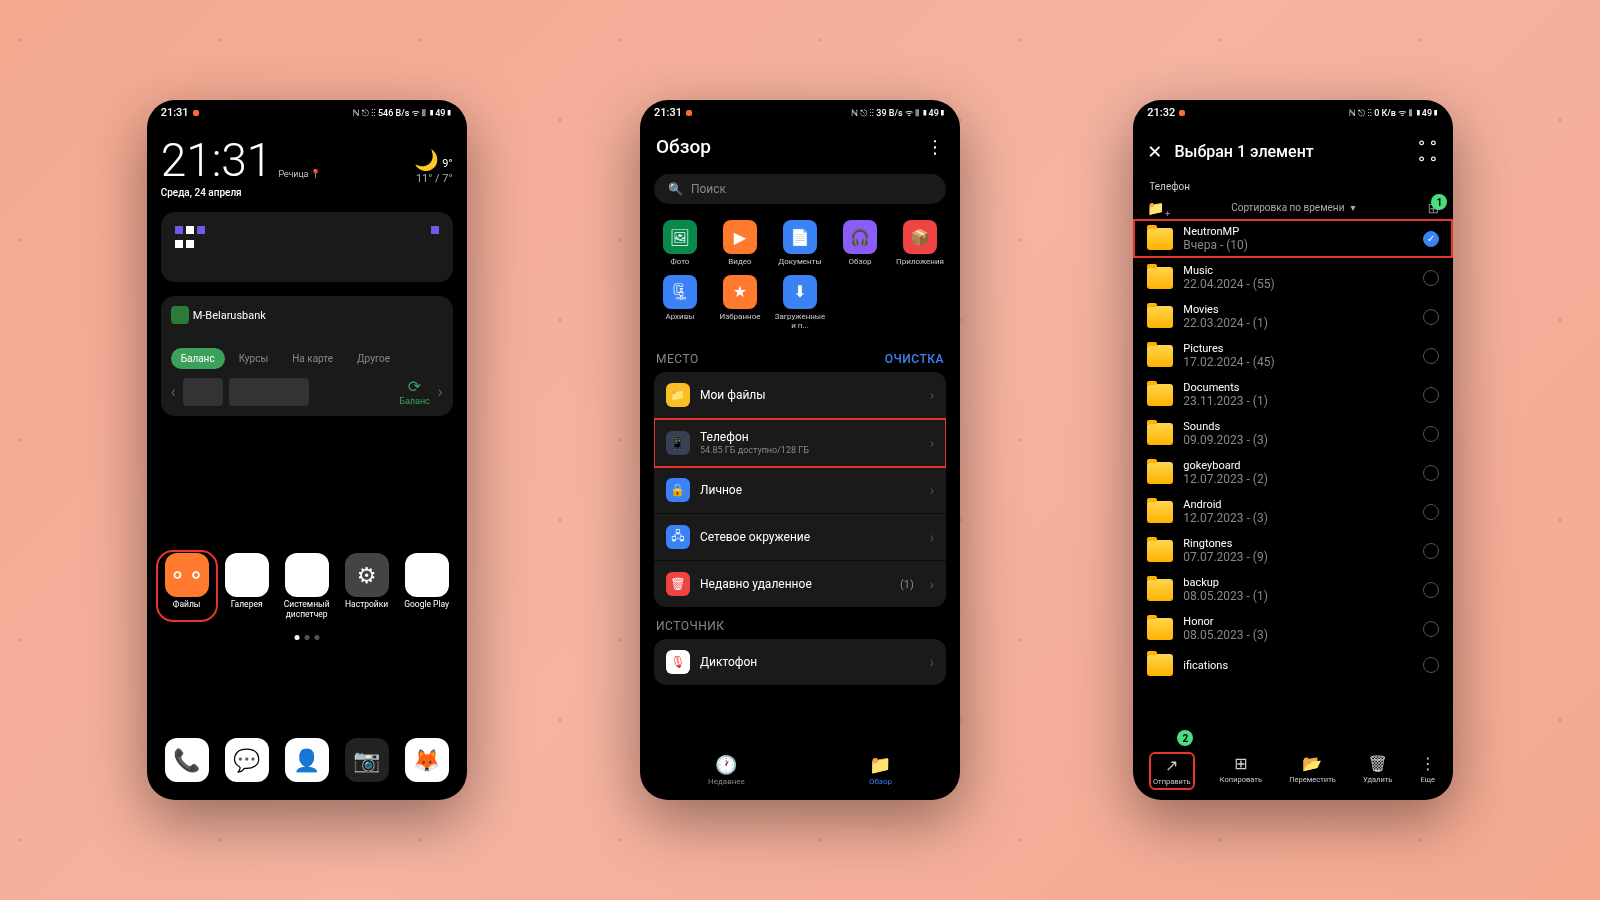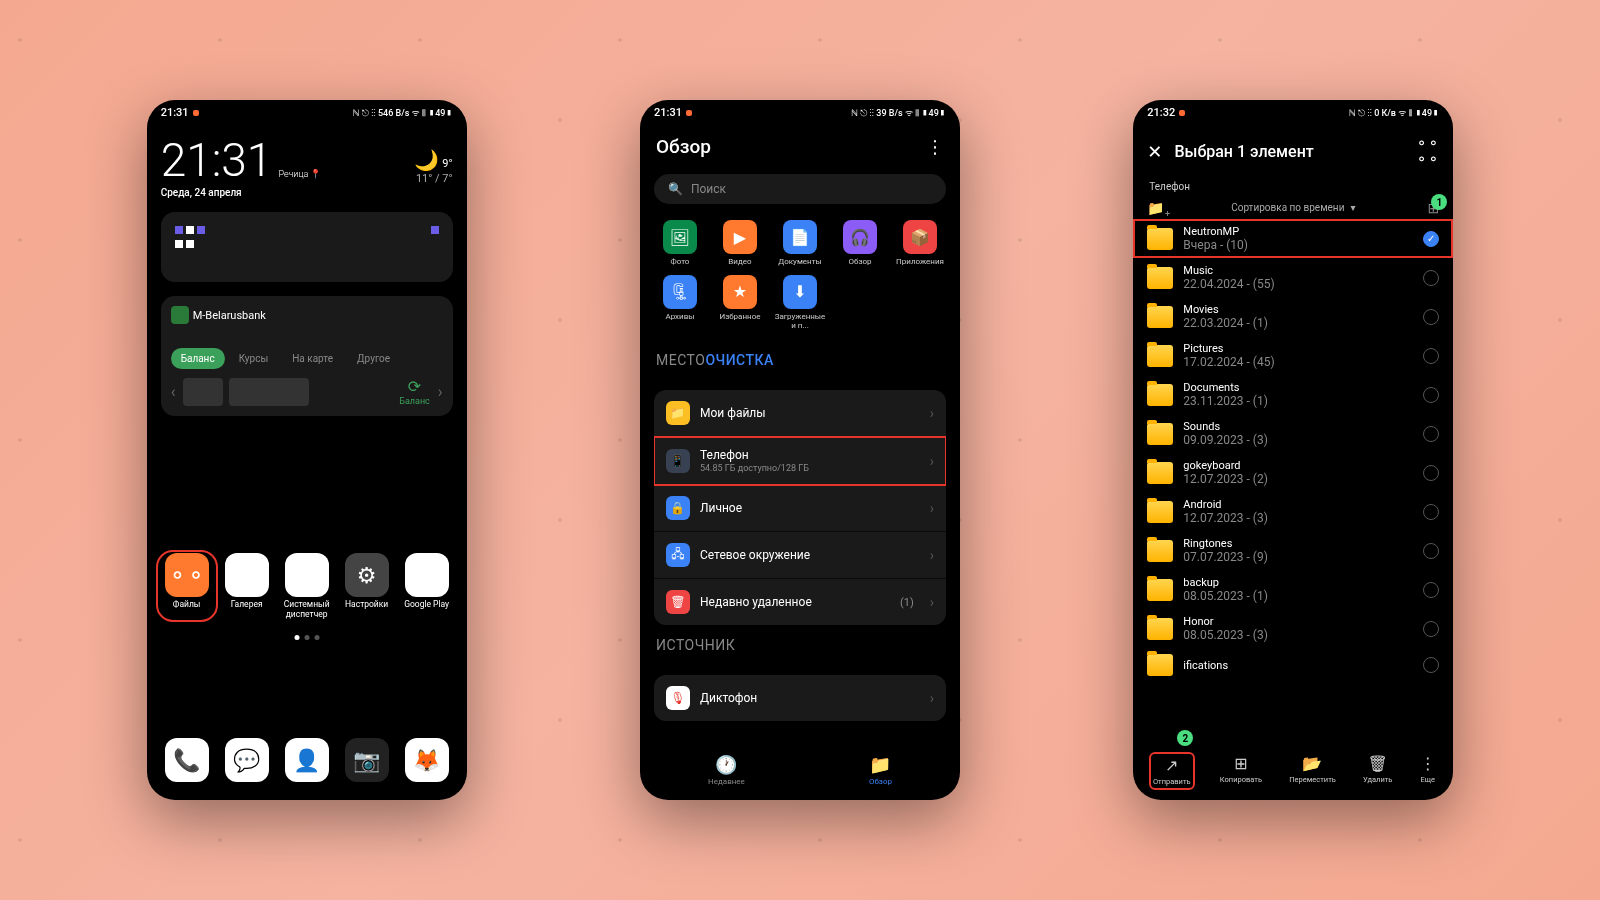--- a/index.html
+++ b/index.html
@@ -45,21 +45,21 @@
 
 
 .header2{display:flex;justify-content:space-between;align-items:center;padding:10px 16px}
 .header2 h1{font-size:19px;font-weight:500}
 .dots-v{font-size:18px;color:#fff}
 .search{margin:6px 14px;background:#1a1a1a;border-radius:20px;padding:8px 14px;display:flex;align-items:center;gap:8px;color:#888;font-size:12px}
 .cat-grid{display:grid;grid-template-columns:repeat(5,1fr);gap:8px;padding:10px 14px}
 .cat{display:flex;flex-direction:column;align-items:center;gap:4px}
 .cat-icon{width:34px;height:34px;border-radius:8px;display:flex;align-items:center;justify-content:center;font-size:16px}
 .cat-label{font-size:8px;text-align:center;line-height:1.1;color:#ccc}
-.section-h{display:flex;justify-content:flex-start;padding:12px 16px 22px;font-size:14px;letter-spacing:.5px}
+.section-h{display:flex;justify-content:space-between;padding:12px 16px 6px;font-size:12px;letter-spacing:.5px}
 .section-h .left{color:#888}
 .section-h .right{color:#3b82f6;font-weight:500}
 .list{margin:0 14px;background:#1a1a1a;border-radius:12px;overflow:hidden}
 .row{display:flex;align-items:center;padding:11px 12px;gap:10px;border-bottom:1px solid #0a0a0a}
 .row:last-child{border-bottom:none}
 .row-icon{width:24px;height:24px;border-radius:6px;display:flex;align-items:center;justify-content:center;font-size:12px}
 .row-text{flex:1}
 .row-title{font-size:12px}
 .row-sub{font-size:9px;color:#888;margin-top:1px}
 .row-chev{color:#555;font-size:14px}

